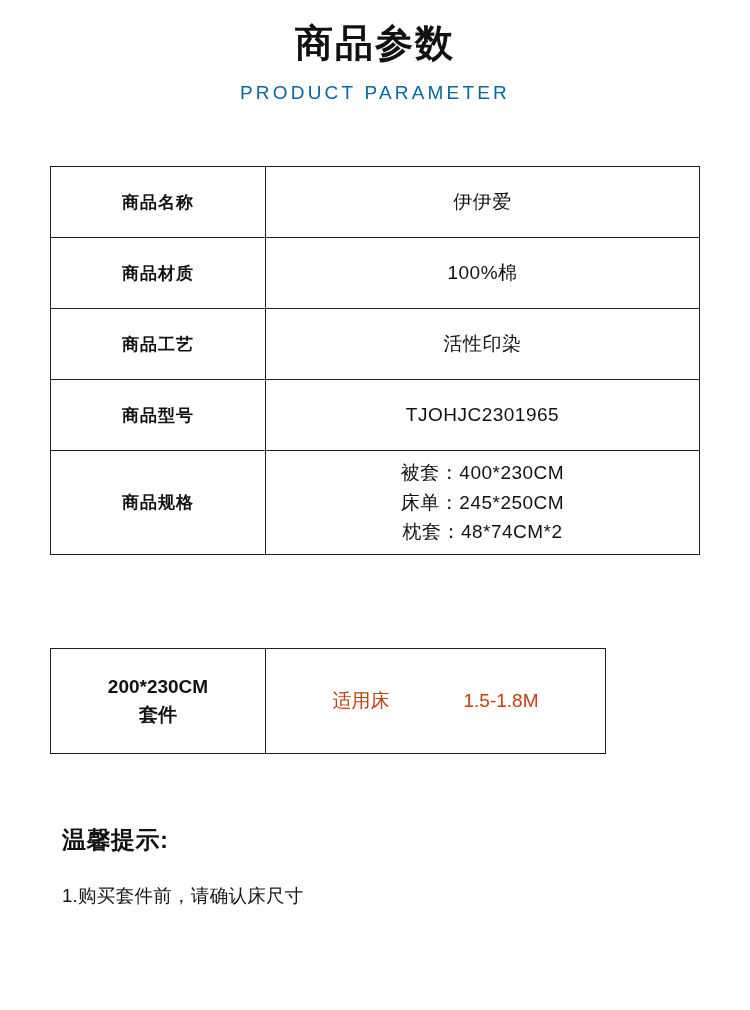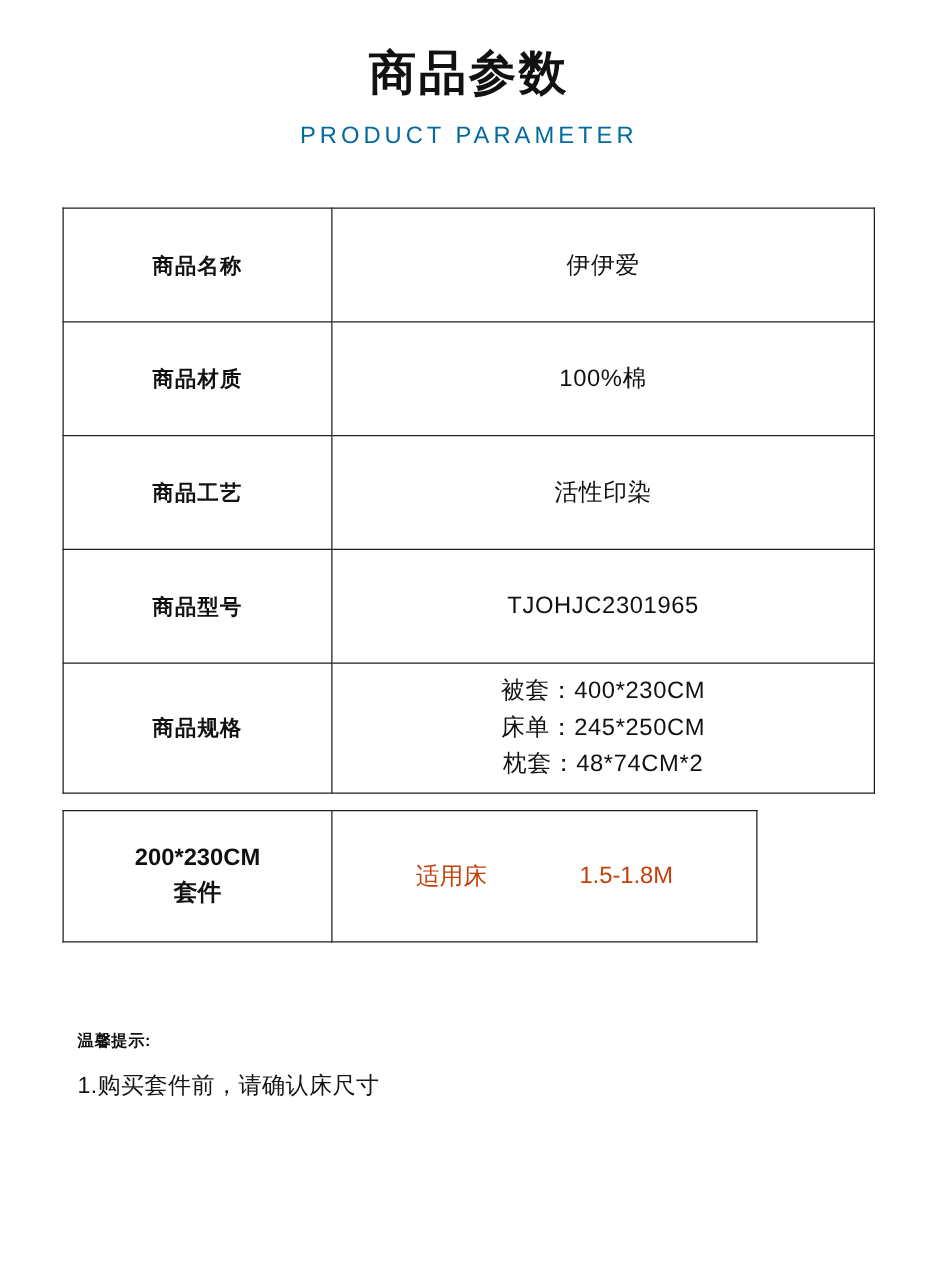--- a/index.html
+++ b/index.html
@@ -15,21 +15,21 @@
     overflow: hidden;
   }
   .page {
     position: relative;
     width: 750px;
     height: 1010px;
     box-sizing: border-box;
   }
   .title-block {
     text-align: center;
-    padding-top: 36px;
+    padding-top: 20px;
   }
   .title-cn {
     font-size: 38px;
     font-weight: bold;
     letter-spacing: 2px;
     line-height: 1.25;
     color: #111111;
   }
   .title-en {
     font-size: 19px;
@@ -60,21 +60,21 @@
     font-weight: bold;
     color: #111111;
     letter-spacing: 1px;
   }
   .spec-table .value-cell {
     font-size: 19px;
     color: #111111;
     letter-spacing: 0.5px;
   }
   .row-h {
-    height: 91px;
+    height: 71px;
     margin-top: 48px;
   }
   .row-h-last {
     height: 104px;
   }
   .multi-line {
     display: block;
     line-height: 1.55;
     font-size: 19px;
     text-align: center;
@@ -122,25 +122,25 @@
   }
 
   
   .notes {
     position: absolute;
     left: 62px;
     top: 824px;
     width: 640px;
   }
   .notes-title {
-    font-size: 13px;
+    font-size: 24px;
     font-weight: bold;
     color: #111111;
     letter-spacing: 0.5px;
-    margin-bottom: 9px;
+    margin-bottom: 23px;
   }
   .notes-line {
     font-size: 18.5px;
     color: #161616;
     line-height: 1.85;
     letter-spacing: 0.3px;
   }
 </style>
 </head>
 <body>

